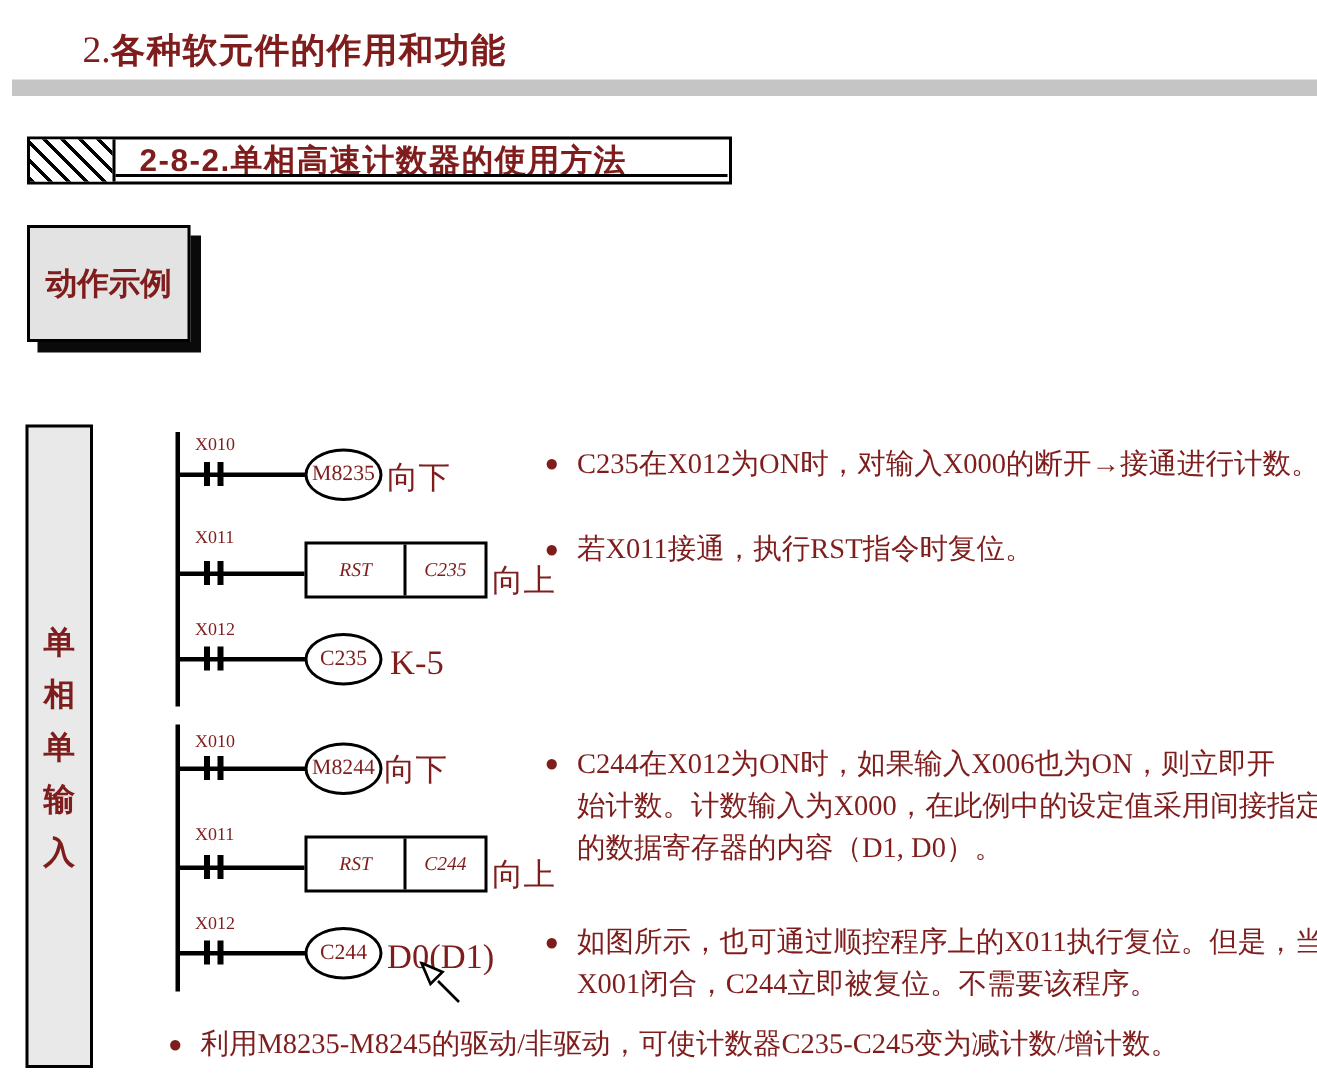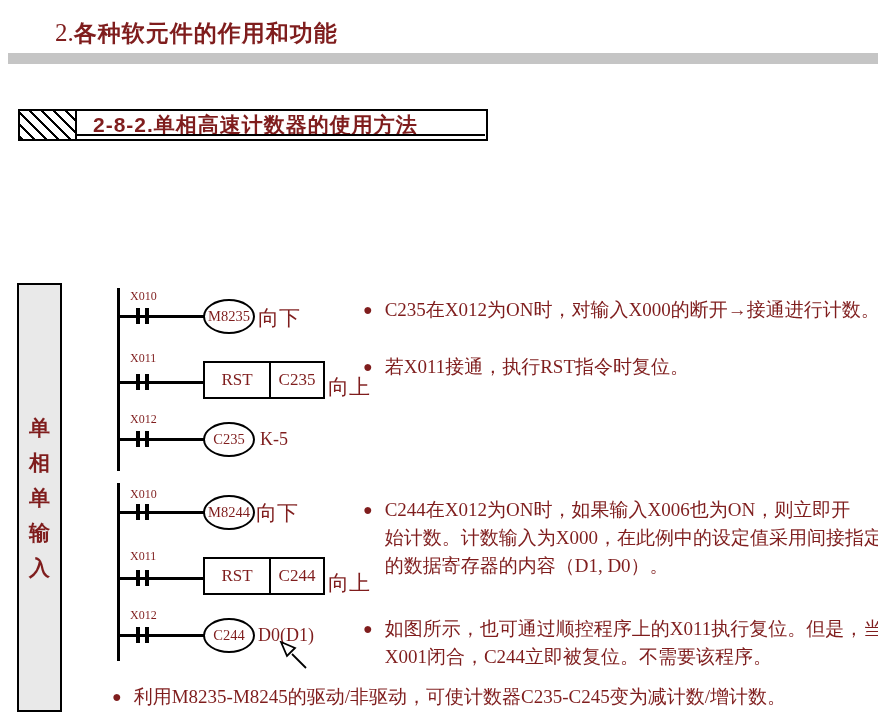--- a/index.html
+++ b/index.html
@@ -9,21 +9,21 @@
   
   .page-title{position:absolute;left:55px;top:18px;white-space:nowrap;}
   .title-num{font-family:"Liberation Serif",serif;font-size:25px;font-weight:400;}
   .title-text{font-family:"Liberation Sans",sans-serif;font-size:23px;font-weight:700;letter-spacing:1px;}
   .title-bar{position:absolute;left:8px;top:53px;width:870px;height:11px;background:#c5c5c5;}
   .corner-tag{position:absolute;left:672px;top:17px;width:188px;height:31px;background:#e3e3e3;
               border:2px solid #000;box-sizing:border-box;display:flex;align-items:center;justify-content:center;
               font-family:"Liberation Sans",sans-serif;font-size:21px;font-weight:700;letter-spacing:3px;}
 
   
-  .section-box{position:absolute;left:18px;top:109px;width:470px;height:32px;border:2.5px solid #000;
+  .section-box{position:absolute;left:18px;top:91px;width:470px;height:32px;border:2.5px solid #000;
                box-sizing:border-box;display:flex;background:#fff;}
   .hatch{width:57px;height:100%;border-right:2px solid #000;box-sizing:border-box;
          background:repeating-linear-gradient(45deg,#000 0 2.5px,#fff 2.5px 8.5px);}
   .section-text-wrap{position:relative;flex:1;display:flex;align-items:center;padding-left:16px;}
   .section-text{font-family:"Liberation Sans",sans-serif;font-size:21px;font-weight:700;letter-spacing:1px;white-space:nowrap;}
   .section-underline{position:absolute;left:0;right:1px;bottom:3px;height:2.5px;background:#000;}
 
   
   .action-box{position:absolute;left:18px;top:150px;width:109px;height:78px;background:#e3e3e3;
               border:2px solid #000;box-sizing:border-box;box-shadow:7px 7px 0 0 #0a0a0a;
@@ -39,25 +39,25 @@
   
   .rail{position:absolute;width:2.5px;background:#000;}
   .wire{position:absolute;height:2.5px;background:#000;}
   .cbar{position:absolute;width:4px;height:16px;background:#000;}
   .dev-label{position:absolute;font-size:12px;font-family:"Liberation Serif",serif;white-space:nowrap;}
   .coil{position:absolute;width:52px;height:35px;border:2px solid #000;border-radius:50%;background:#fff;
         box-sizing:border-box;display:flex;align-items:center;justify-content:center;
         font-size:14.5px;font-family:"Liberation Serif",serif;}
   .fnbox{position:absolute;width:122px;height:38px;border:2.5px solid #000;box-sizing:border-box;
          background:#fff;display:flex;}
-  .fnbox .cell{display:flex;align-items:center;justify-content:center;font-size:17px;}
+  .fnbox .cell{display:flex;align-items:center;justify-content:center;font-size:13px;font-style:italic;}
   .fnbox .cell-op{width:64px;}
   .fnbox .cell-arg{flex:1;border-left:2.5px solid #000;}
   .cn-note{position:absolute;font-size:21px;white-space:nowrap;}
-  .sm-note{position:absolute;font-size:18px;white-space:nowrap;}
+  .sm-note{position:absolute;font-size:23px;white-space:nowrap;}
   .arrow-svg{position:absolute;}
   .caption{position:absolute;font-size:17px;white-space:nowrap;}
 
   
   .bullet{position:absolute;display:flex;gap:12px;font-size:19px;line-height:28px;white-space:nowrap;}
   .marker{font-size:16px;line-height:28px;}
 </style>
 </head>
 <body>
 
@@ -69,20 +69,21 @@
   <div class="title-bar"></div>
 
   <div class="section-box">
     <div class="hatch"></div>
     <div class="section-text-wrap">
       <span class="section-text">2-8-2.单相高速计数器的使用方法</span>
       <div class="section-underline"></div>
     </div>
   </div>
 
+  <div class="action-box">动作示例</div>
 
   <div class="side-tab">
     <span>单</span>
     <span>相</span>
     <span>单</span>
     <span>输</span>
     <span>入</span>
   </div>
 
   <div class="rail" style="left:117px;top:288px;height:183px;"></div>

